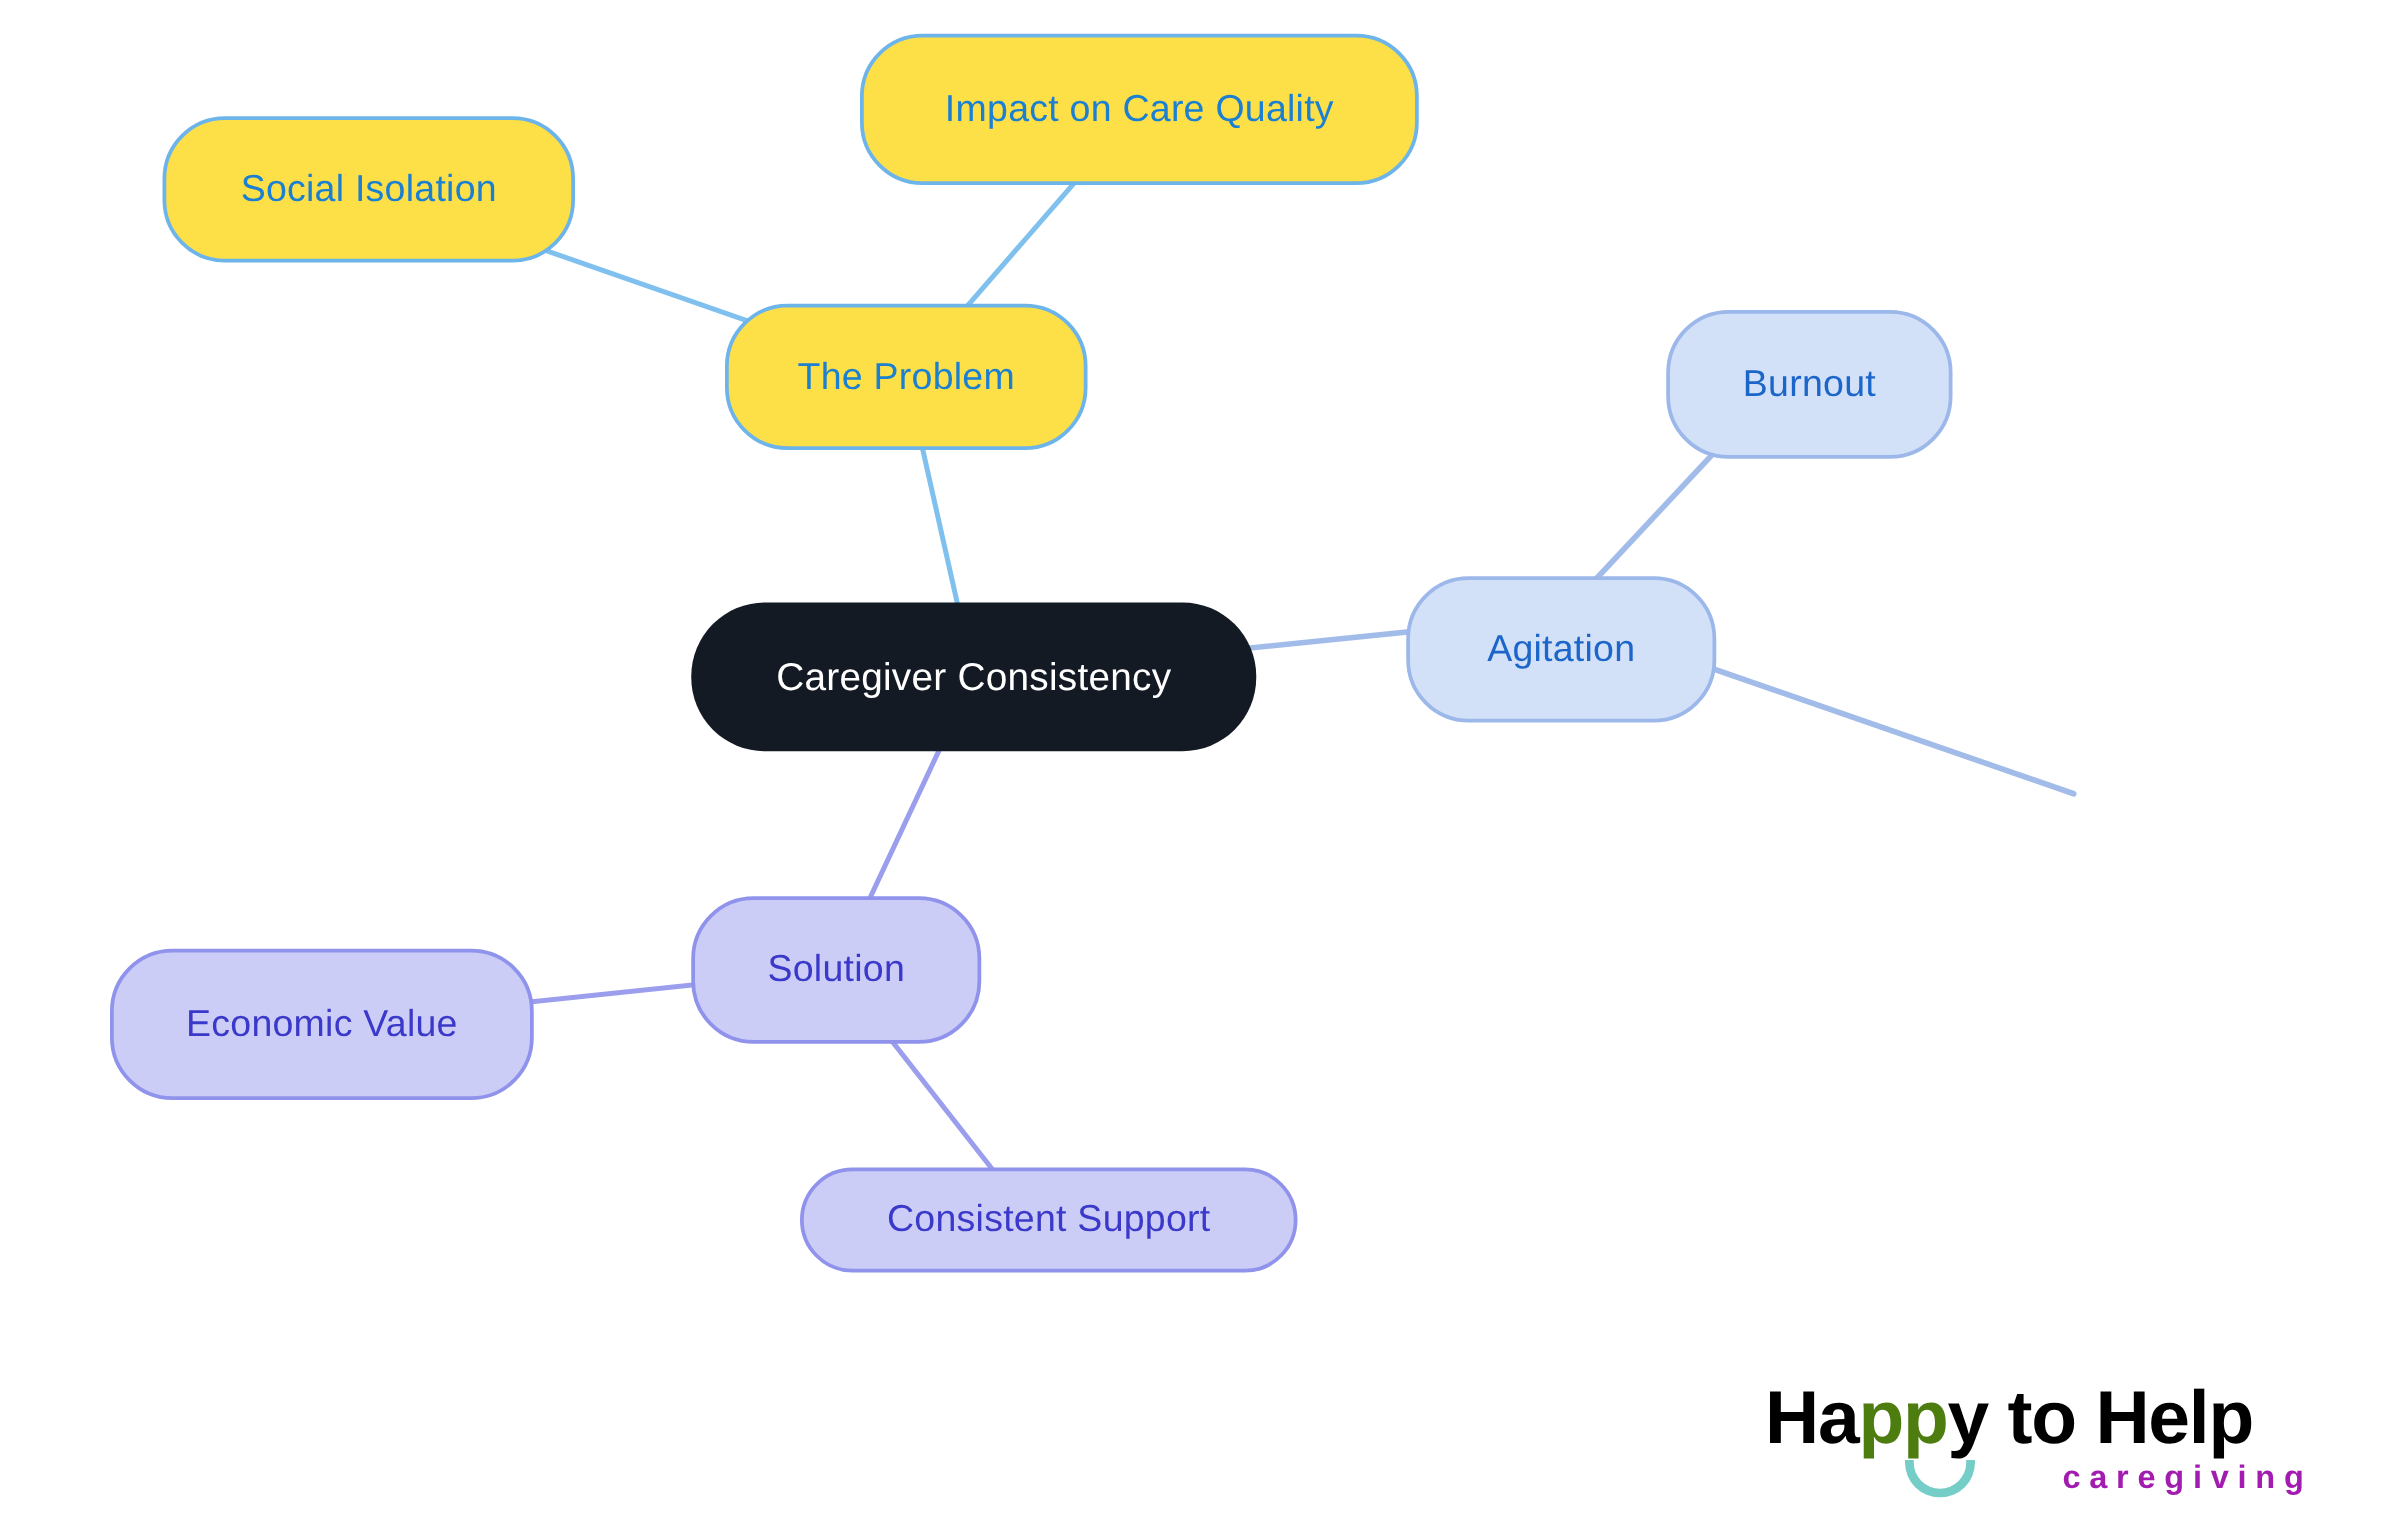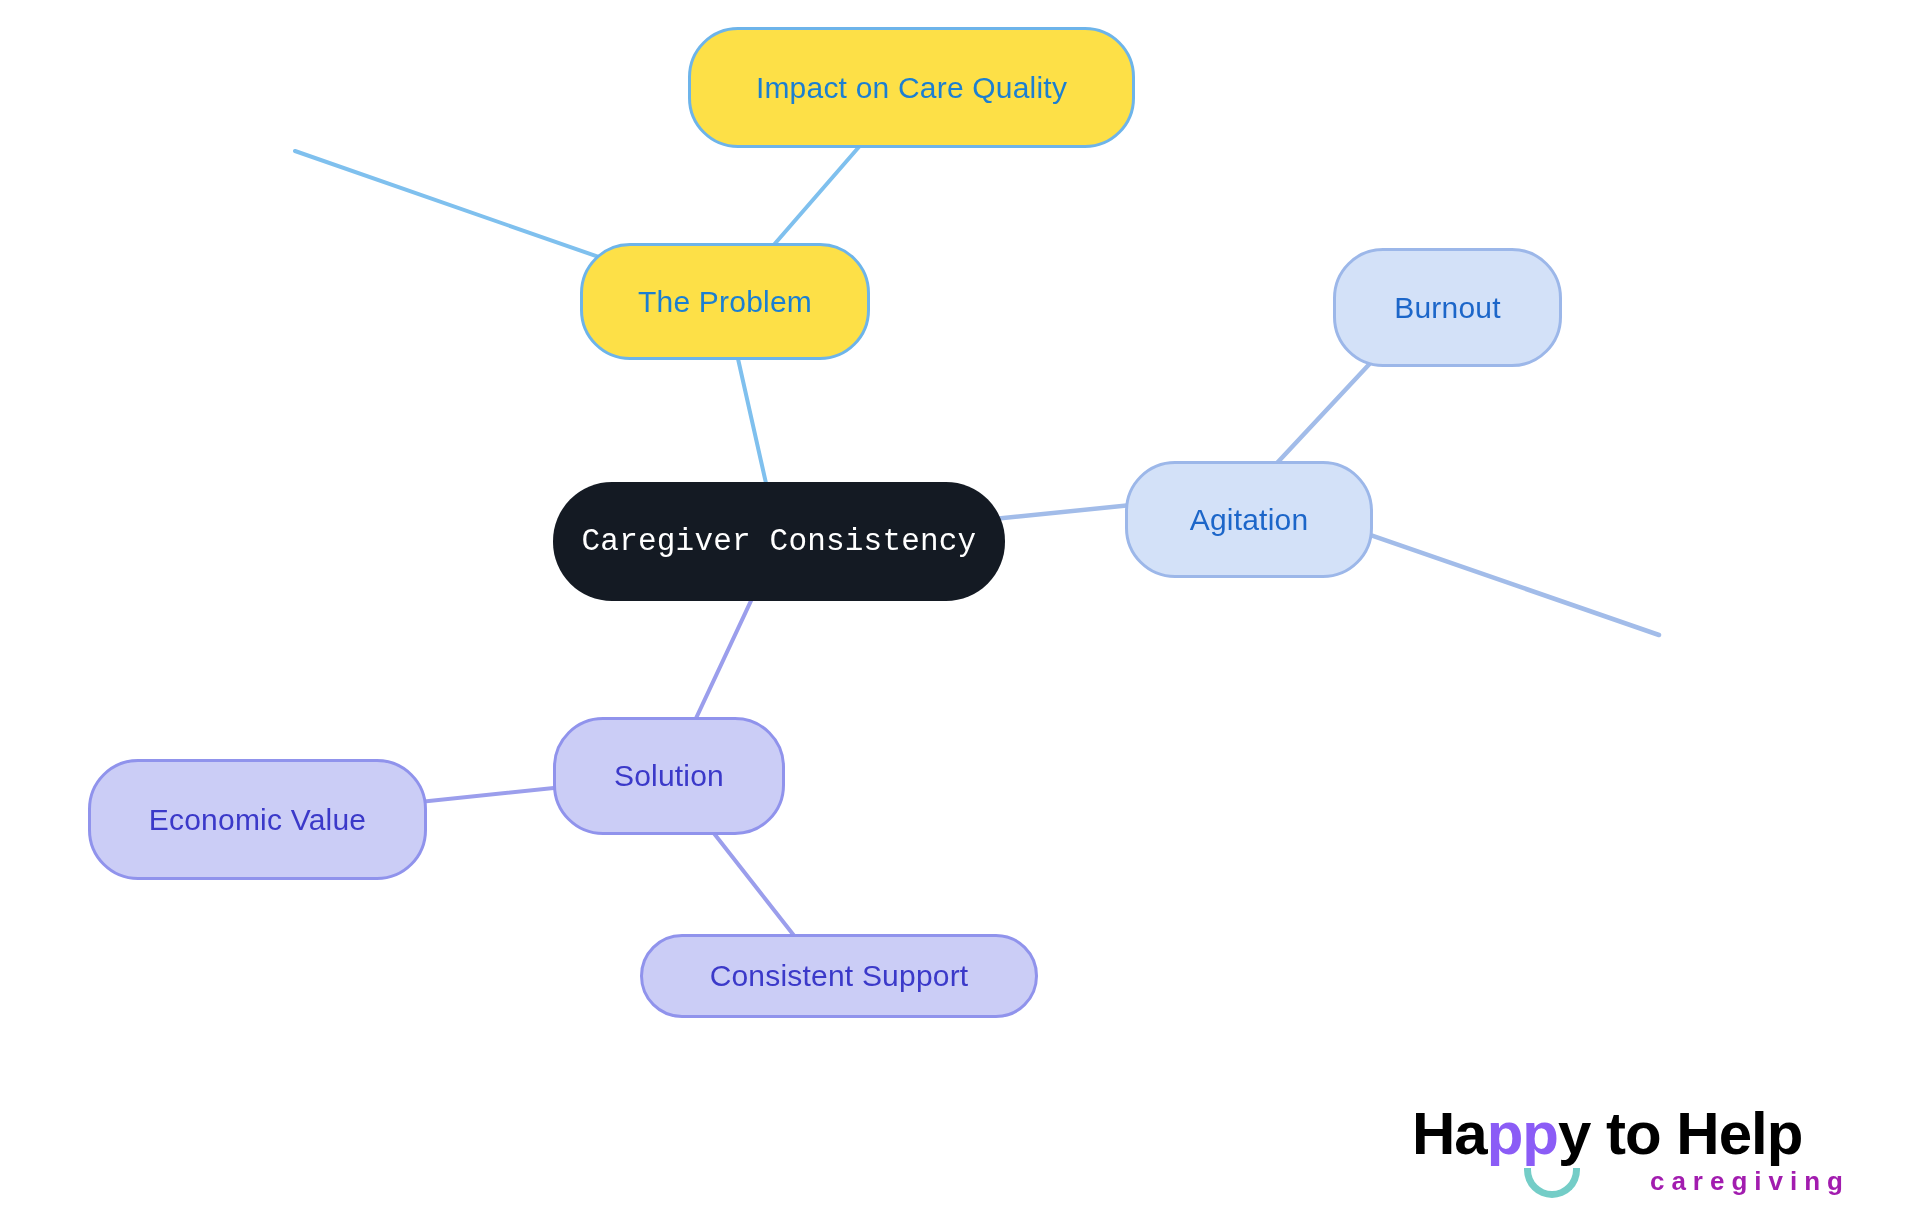--- a/index.html
+++ b/index.html
@@ -30,39 +30,38 @@
   }
   .branch-sky    { background: #fde047; border-color: #6db4ea; color: #1b7fd2; }
   .branch-peri   { background: #d3e1f8; border-color: #9cb7e9; color: #1c66c9; margin-top: 26px; }
   .branch-purple { background: #cbcdf6; border-color: #9093ec; color: #3b39c9; }
   .node-root {
     background: #141a23;
     border: none;
     color: #ffffff;
     font-size: 31px;
     border-radius: 59px;
-    font-family: Liberation Mono, monospace;
   }
   
   .logo {
     position: absolute;
     left: 1412px;
     top: 1104px;
     width: 470px;
     height: 105px;
   }
   .logo-title {
     font-size: 60px;
     font-weight: bold;
     line-height: 1.0;
     letter-spacing: -1px;
     white-space: nowrap;
   }
   .logo .coral { color: #000000; }
-  .logo .teal  { color: #8b5cf6; margin-top: 44px; }
+  .logo .teal  { color: #4d7c0f; margin-top: 44px; }
   .logo-smile {
     position: absolute;
     left: 112px;
     top: 64px;
     width: 42px;
     height: 23px;
     border: 7px solid #74cdc7;
     border-top: none;
     border-bottom-left-radius: 28px;
     border-bottom-right-radius: 28px;
@@ -97,20 +96,23 @@
     <line x1="669" y1="776" x2="839" y2="993" stroke-width="4" stroke-linecap="round" stroke="#9b9eec"></line>
   </svg>
 
   <div class="node node-root" style="left:553px; top:482px; width:452px; height:119px;">
     <span>Caregiver Consistency</span>
   </div>
 
   <div class="node branch-sky" style="left:580px; top:243px; width:290px; height:117px;">
     <span>The Problem</span>
   </div>
+  <div class="node branch-sky" style="left:130px; top:93px; width:330px; height:117px;">
+    <span>Social Isolation</span>
+  </div>
   <div class="node branch-sky" style="left:688px; top:27px; width:447px; height:121px;">
     <span>Impact on Care Quality</span>
   </div>
 
   <div class="node branch-peri" style="left:1125px; top:435px; width:248px; height:117px;">
     <span>Agitation</span>
   </div>
   <div class="node branch-peri" style="left:1333px; top:222px; width:229px; height:119px;">
     <span>Burnout</span>
   </div>

